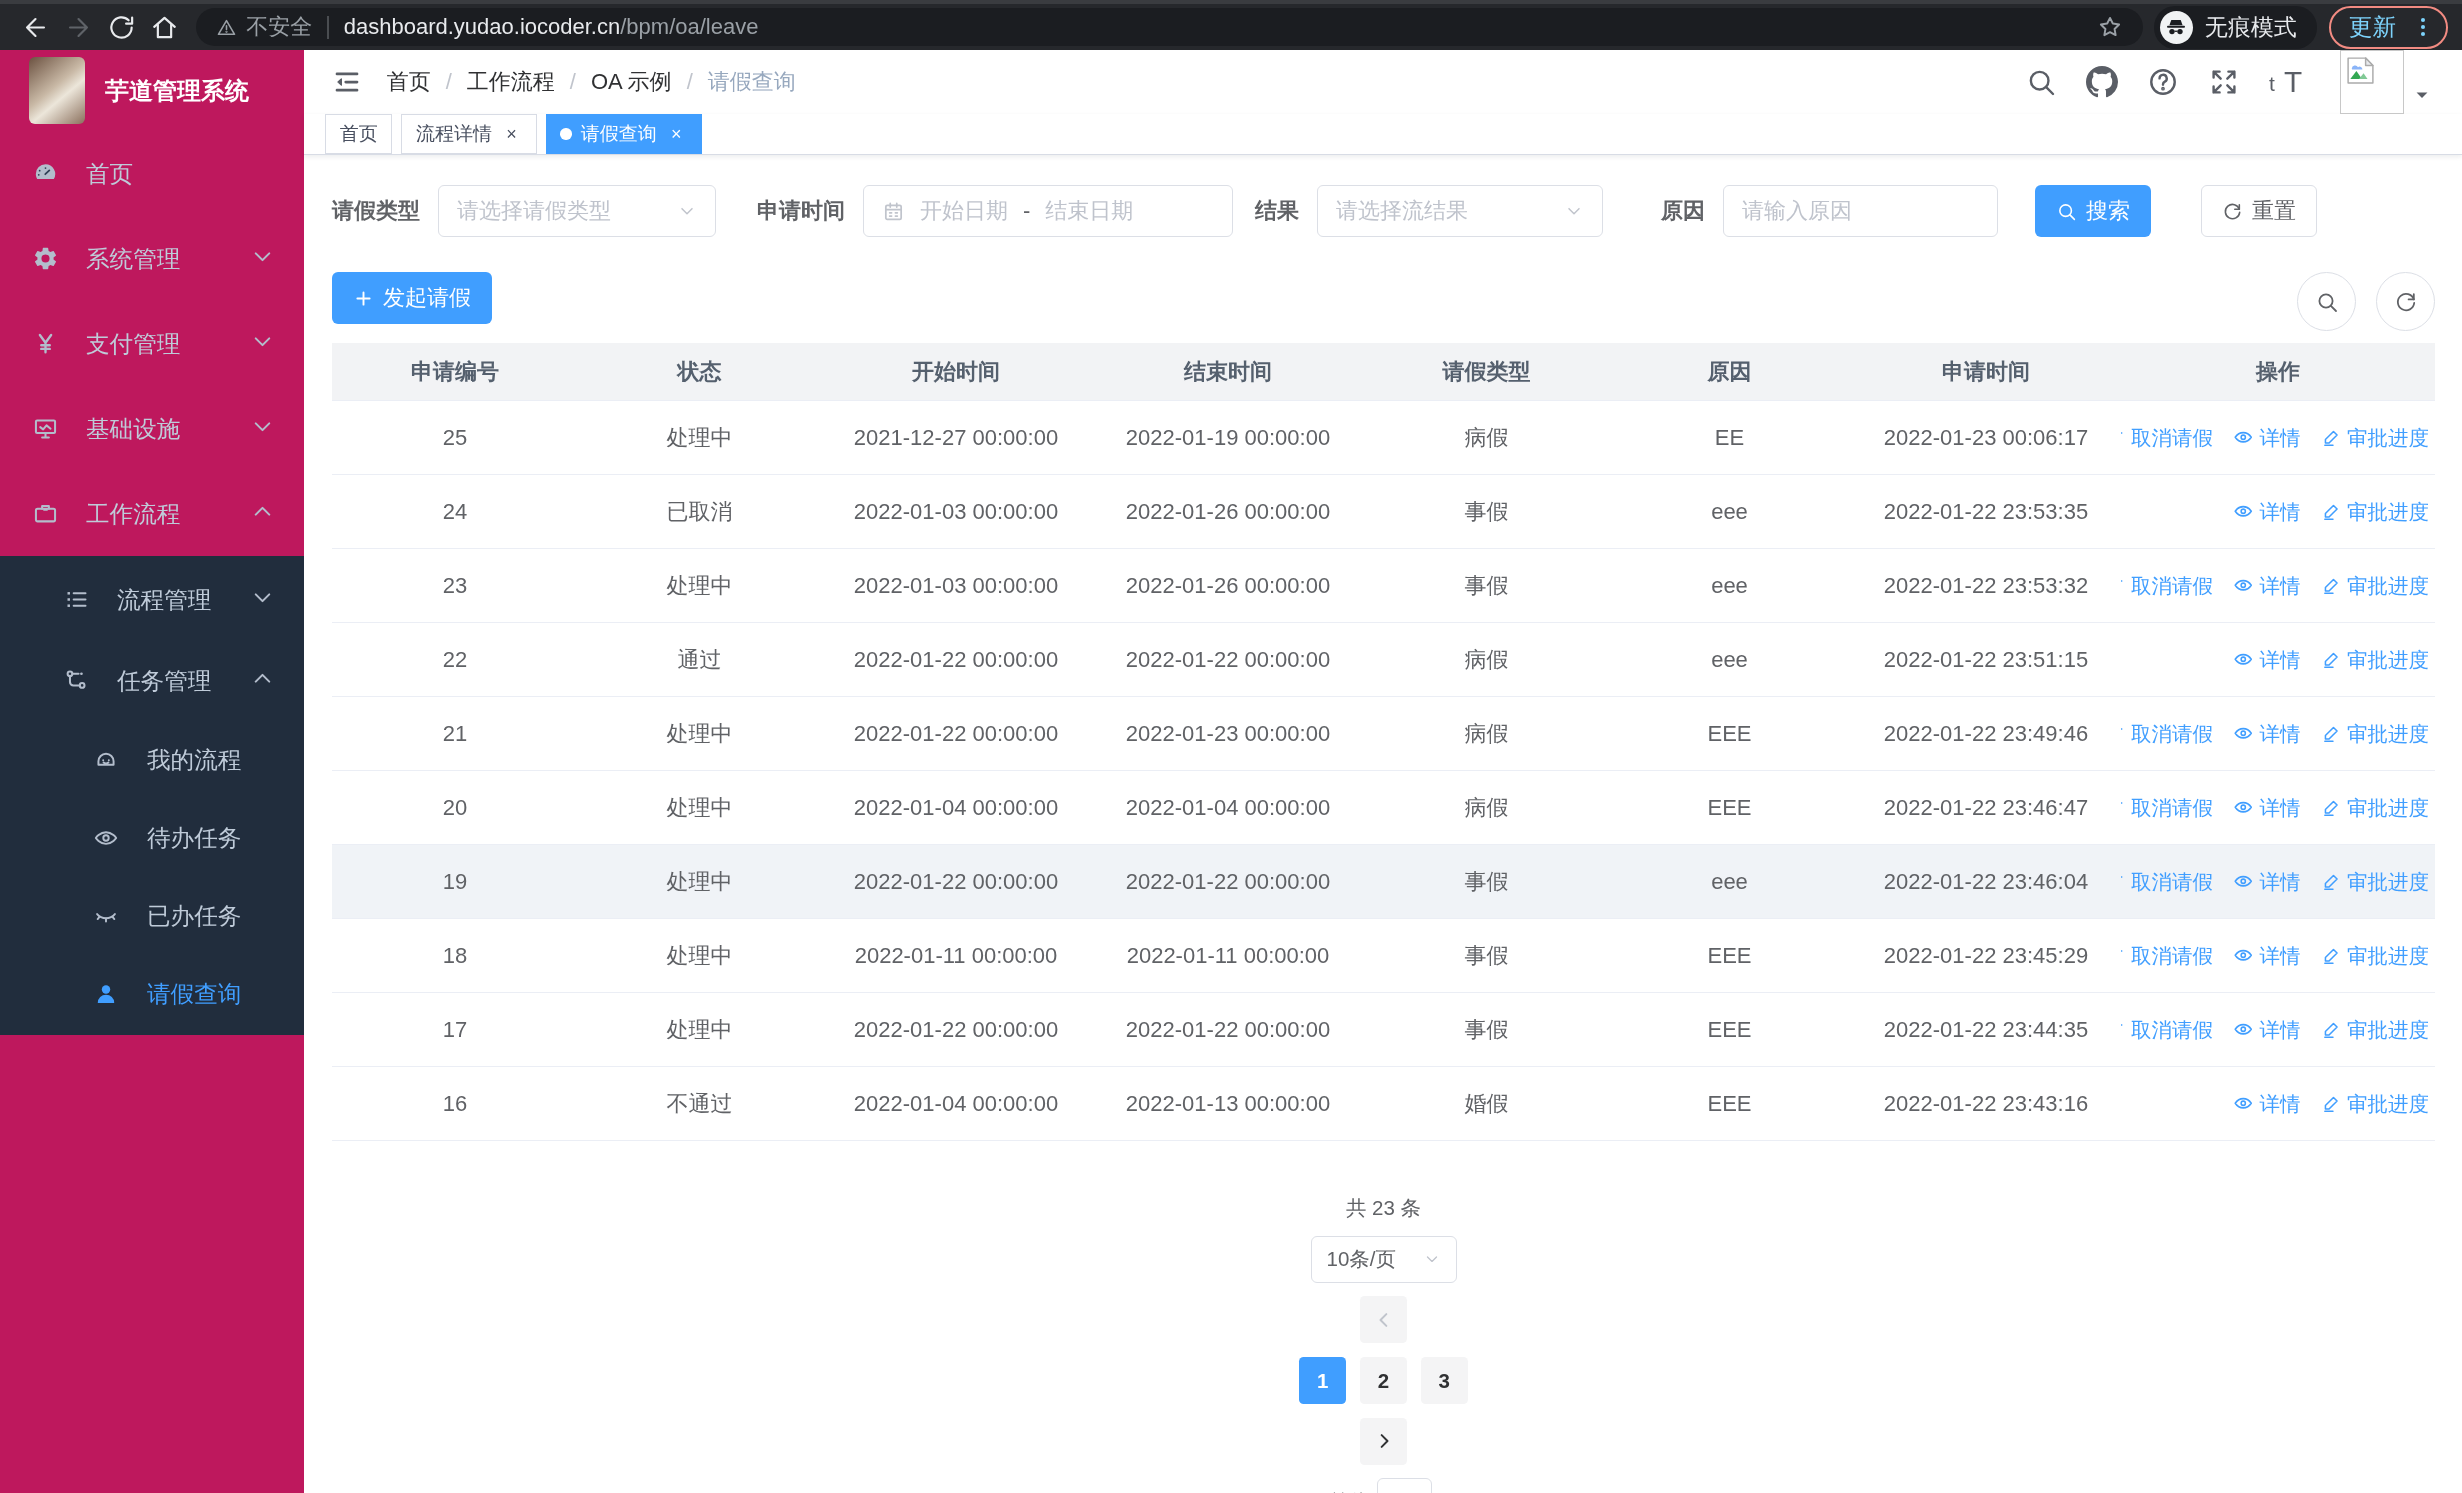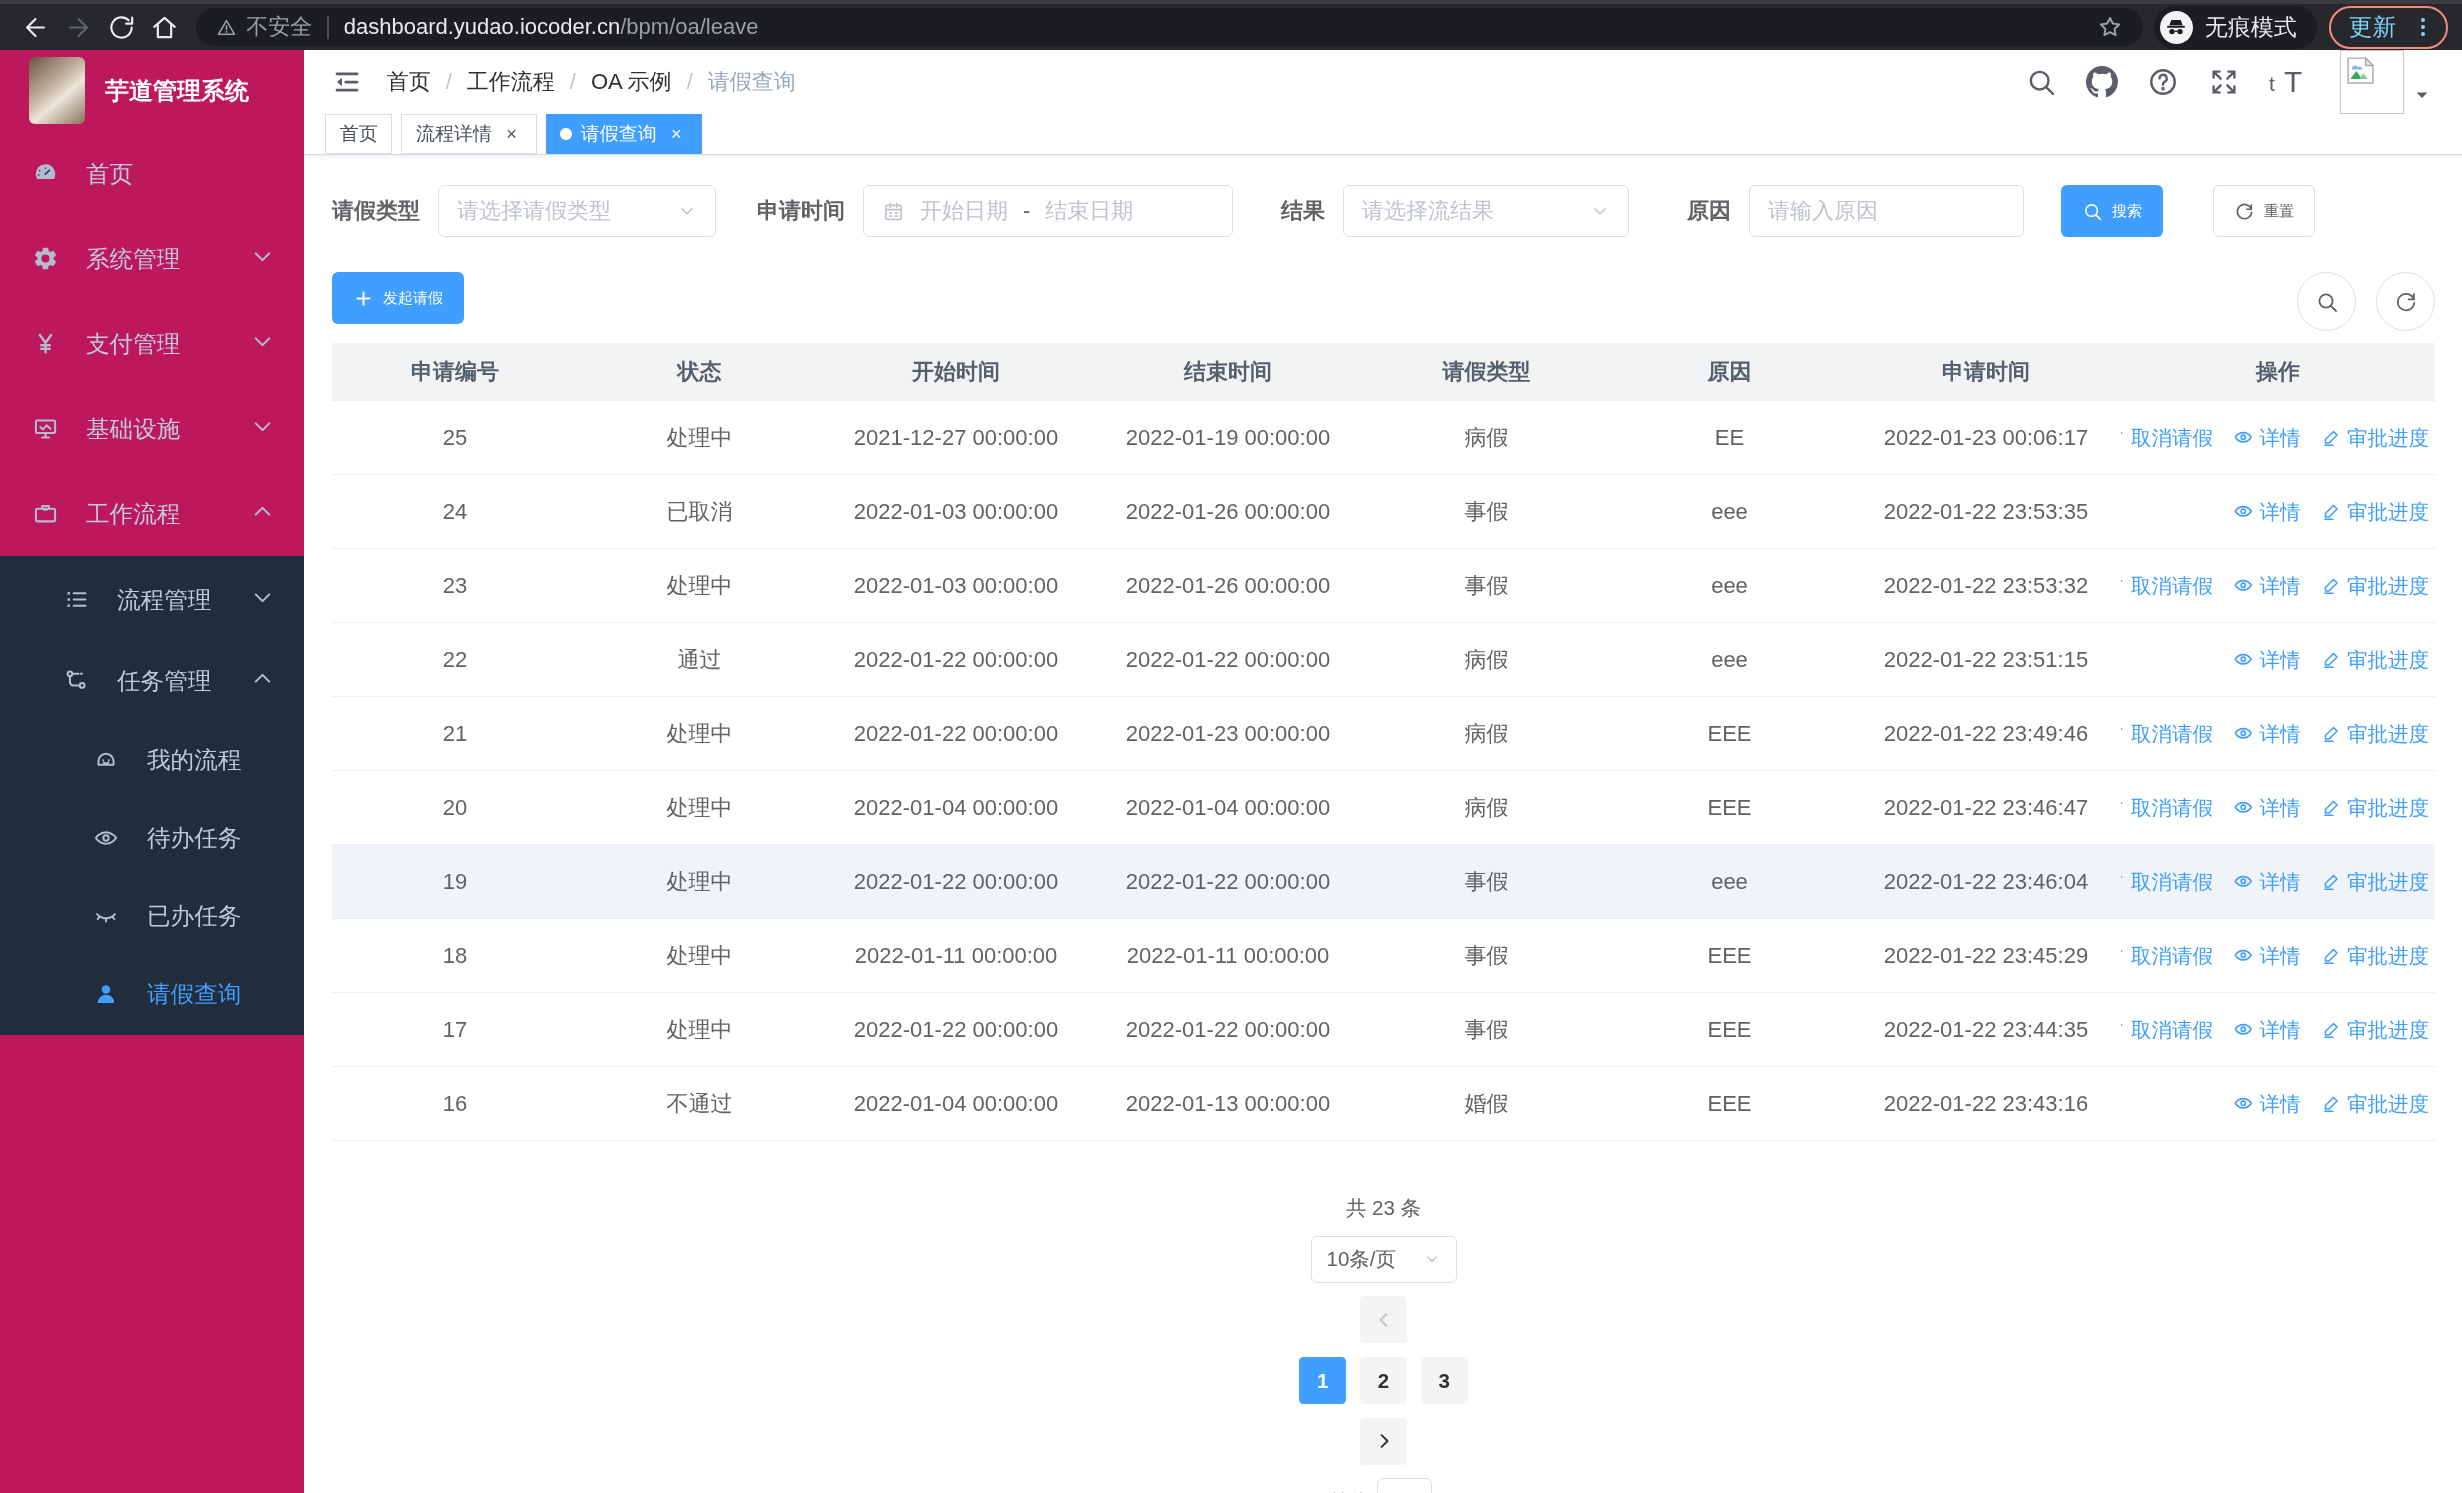--- a/index.html
+++ b/index.html
@@ -75,27 +75,27 @@
 
   
   .content { flex:1; padding:30px 27px 0 28px; }
   .filter-row { display:flex; align-items:center; font-size:22px; color:#606266; }
   .f-group { display:flex; align-items:center; }
   .f-label { font-weight:700; margin-right:18px; white-space:nowrap; }
   .control { height:52px; border:1.5px solid #dcdfe6; border-radius:6px; background:#fff;
     display:flex; align-items:center; padding:0 18px; color:#bfc3cc; font-size:22px; }
   .control .chev-sm { margin-left:auto; font-size:20px; color:#c0c4cc; }
   .sel-type { width:278px; margin-right:41px; }
-  .date-range { width:370px; margin-right:48px; gap:15px; }
+  .date-range { width:370px; margin-right:22px; gap:15px; }
   .date-range .cal { font-size:23px; color:#c0c4cc; }
   .date-range .dash { color:#606266; }
   .sel-result { width:286px; margin-right:58px; }
   .inp-reason { width:275px; margin-right:37px; }
   .btn { height:52px; border-radius:6px; display:inline-flex; align-items:center; gap:9px;
-    font-size:15px; cursor:pointer; border:none; }
+    font-size:22px; cursor:pointer; border:none; }
   .btn .ic { font-size:21px; }
   .btn-primary { background:#409eff; color:#fff; padding:0 21px; }
   .btn-plain { background:#fff; color:#606266; border:1.5px solid #dcdfe6; padding:0 20px; margin-left:50px; }
 
   .toolbar-row { margin-top:35px; display:flex; }
   .circle-btn { width:59px; height:59px; border-radius:50%; border:1.5px solid #dcdfe6; background:#fff;
     color:#606266; display:flex; align-items:center; justify-content:center; font-size:24px;
     cursor:pointer; margin-left:20px; }
   .toolbar-spacer { flex:1; }
 

